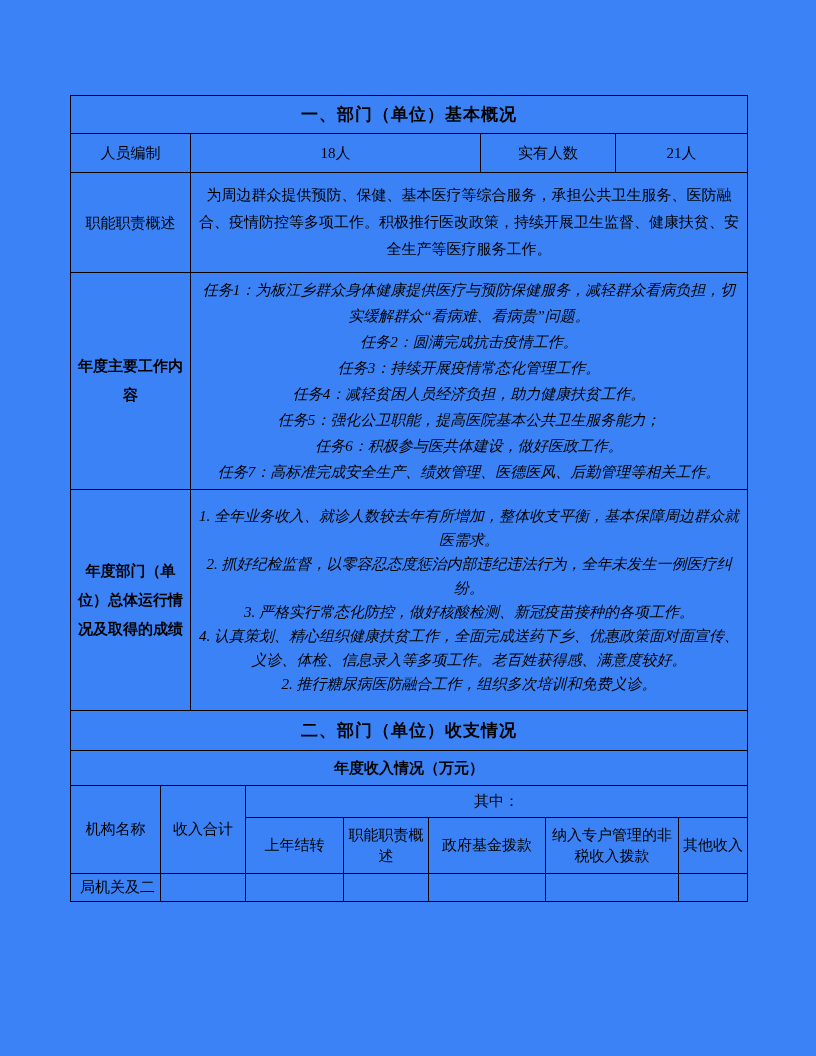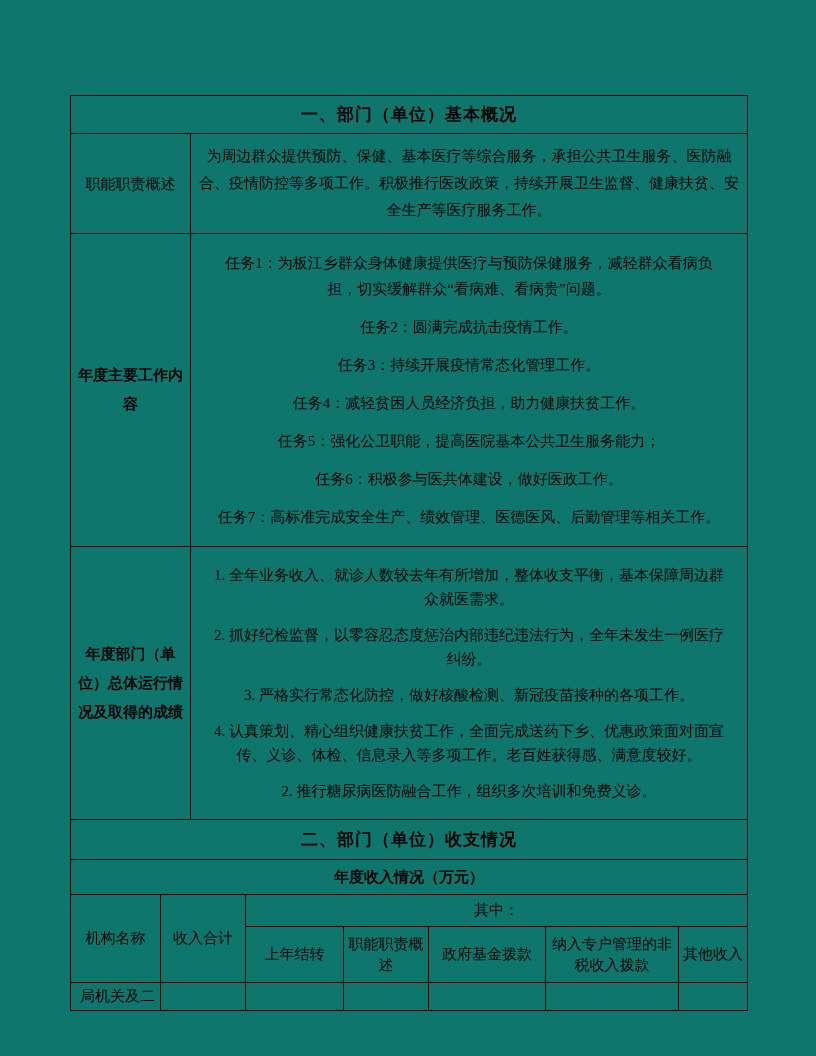--- a/index.html
+++ b/index.html
@@ -2,38 +2,38 @@
 <html><head>
 <meta charset="utf-8">
 <style>
   html, body { margin: 0; padding: 0; }
   body {
     width: 816px; height: 1056px;
     background: #ffffff;
     font-family: "Liberation Serif", "DejaVu Serif", serif;
     color: #000000;
   }
-  .page { position: relative; width: 816px; height: 1056px; background: #0f766e; overflow: hidden; }
+  .page { position: relative; width: 816px; height: 1056px; background: #3b82f6; overflow: hidden; }
   .table-wrap { position: absolute; left: 70px; top: 95px; width: 677px; }
   table { border-collapse: collapse; table-layout: fixed; width: 677px; }
   .tbl2 { margin-top: -1px; padding-left: 20px; }
   td {
     border: 1px solid #000;
     font-size: 15px;
     vertical-align: middle;
     padding: 2px 6px;
     overflow-wrap: break-word;
   }
   .c-title { font-weight: bold; font-size: 17px; text-align: center; padding: 0 4px; letter-spacing: 1px; }
   .c-sub   { font-weight: bold; font-size: 15px; text-align: center; }
   .c-center { text-align: center; }
   .c-label-center { text-align: center; line-height: 26px; }
   .c-label-left { text-align: center; line-height: 29px; padding: 4px 5px; font-weight: bold; }
   .c-text { text-align: center; padding: 4px 8px; }
-  .c-text p { margin: 12px; }
+  .c-text p { margin: 0; font-style: italic; }
   .lh27 p, .lh27 { line-height: 27px; }
   .lh26 p, .lh26 { line-height: 26px; }
   .lh24 p, .lh24 { line-height: 24px; }
   .hdr { text-align: center; line-height: 21px; padding: 2px 4px; }
   .org-cell { text-align: right; padding: 2px 5px; }
   .pageno { position: absolute; left: 0; right: 0; top: 986px; text-align: center; font-size: 13px; }
 </style>
 </head>
 <body>
 
@@ -43,20 +43,26 @@
     <table class="tbl1">
       <colgroup>
         <col style="width:120px">
           <col style="width:290px">
           <col style="width:135px">
           <col style="width:132px">
       </colgroup>
       <tbody>
         <tr style="height:38px">
           <td colspan="4" class="c-title">一、部门（单位）基本概况</td>
+        </tr>
+        <tr style="height:39px">
+          <td class="c-center">人员编制</td>
+          <td class="c-center">18人</td>
+          <td class="c-center">实有人数</td>
+          <td class="c-center">21人</td>
         </tr>
         <tr style="height:100px">
           <td class="c-label-center">职能职责概述</td>
           <td colspan="3" class="c-text lh27">为周边群众提供预防、保健、基本医疗等综合服务，承担公共卫生服务、医防融合、疫情防控等多项工作。积极推行医改政策，持续开展卫生监督、健康扶贫、安全生产等医疗服务工作。</td>
         </tr>
         <tr style="height:212px">
           <td class="c-label-left">年度主要工作内容</td>
           <td colspan="3" class="c-text lh26">
             <p>任务1：为板江乡群众身体健康提供医疗与预防保健服务，减轻群众看病负担，切实缓解群众“看病难、看病贵”问题。</p>
             <p>任务2：圆满完成抗击疫情工作。</p>

